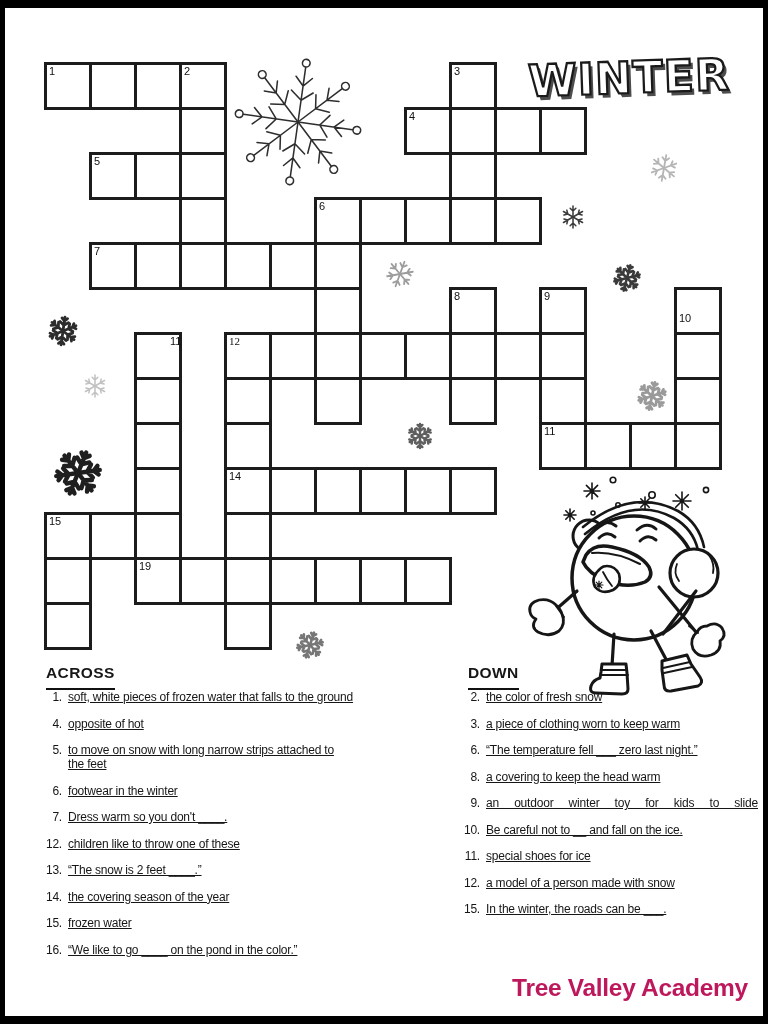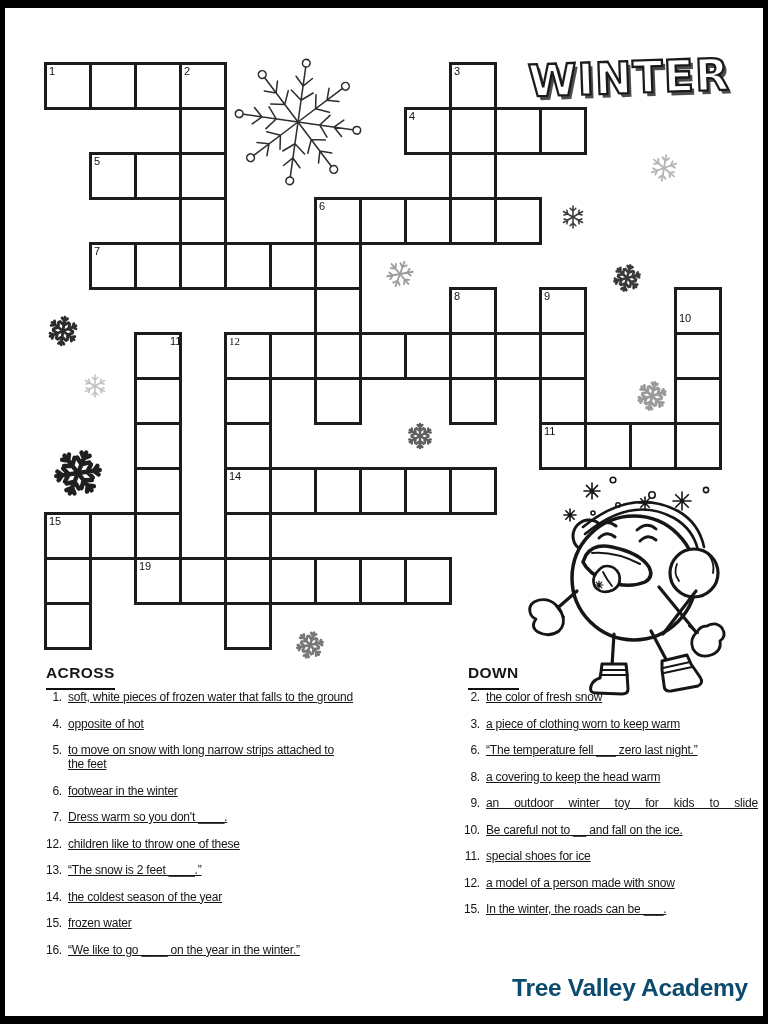--- a/index.html
+++ b/index.html
@@ -329,29 +329,29 @@
       <div class="clue">
         <span class="num">12.</span>
         <span class="txt">children like to throw one of these</span>
       </div>
       <div class="clue">
         <span class="num">13.</span>
         <span class="txt">“The snow is 2 feet ____.”</span>
       </div>
       <div class="clue">
         <span class="num">14.</span>
-        <span class="txt">the coldest season of the year</span>
+        <span class="txt">the covering season of the year</span>
       </div>
       <div class="clue">
         <span class="num">15.</span>
         <span class="txt">frozen water</span>
       </div>
       <div class="clue">
         <span class="num">16.</span>
-        <span class="txt">“We like to go ____ on the year in the winter.”</span>
+        <span class="txt">“We like to go ____ on the pond in the color.”</span>
       </div>
     </div>
 
   <div class="clue-head" id="down-head">DOWN</div>
   <div class="clue-list" id="down-list">
       <div class="clue">
         <span class="num">2.</span>
         <span class="txt">the color of fresh snow</span>
       </div>
       <div class="clue">
@@ -383,16 +383,16 @@
       <div class="clue">
         <span class="num">12.</span>
         <span class="txt">a model of a person made with snow</span>
       </div>
       <div class="clue">
         <span class="num">15.</span>
         <span class="txt">In the winter, the roads can be ___.</span>
       </div>
     </div>
 
-  <div class="footer" style="color: #0c4a6e;">Tree Valley Academy</div>
+  <div class="footer" style="color: #be185d;">Tree Valley Academy</div>
 
   <div class="frame"></div>
 </div>
 
 </body></html>

